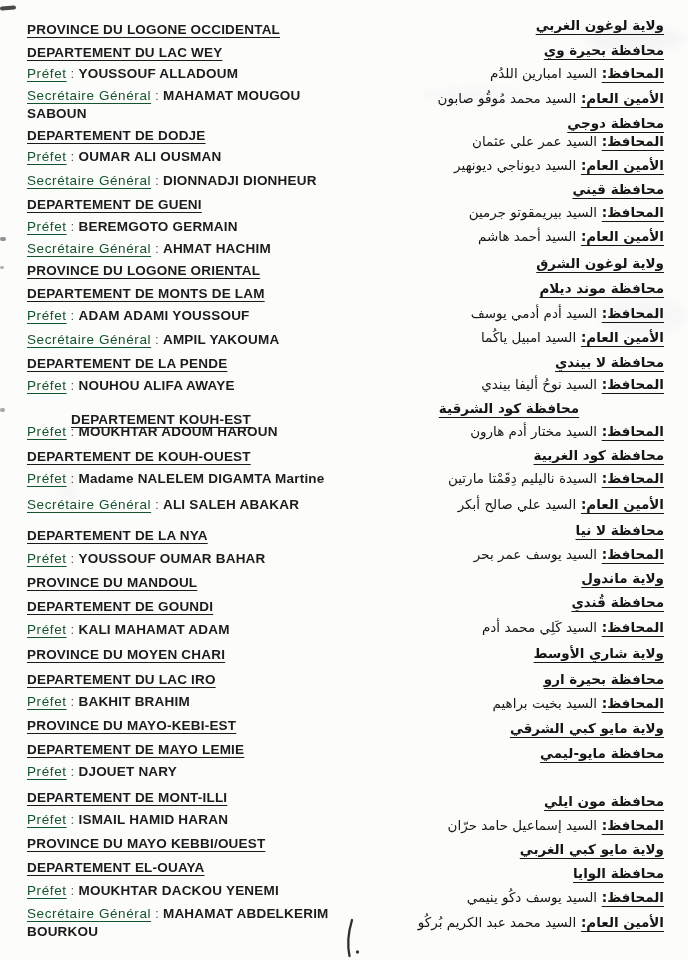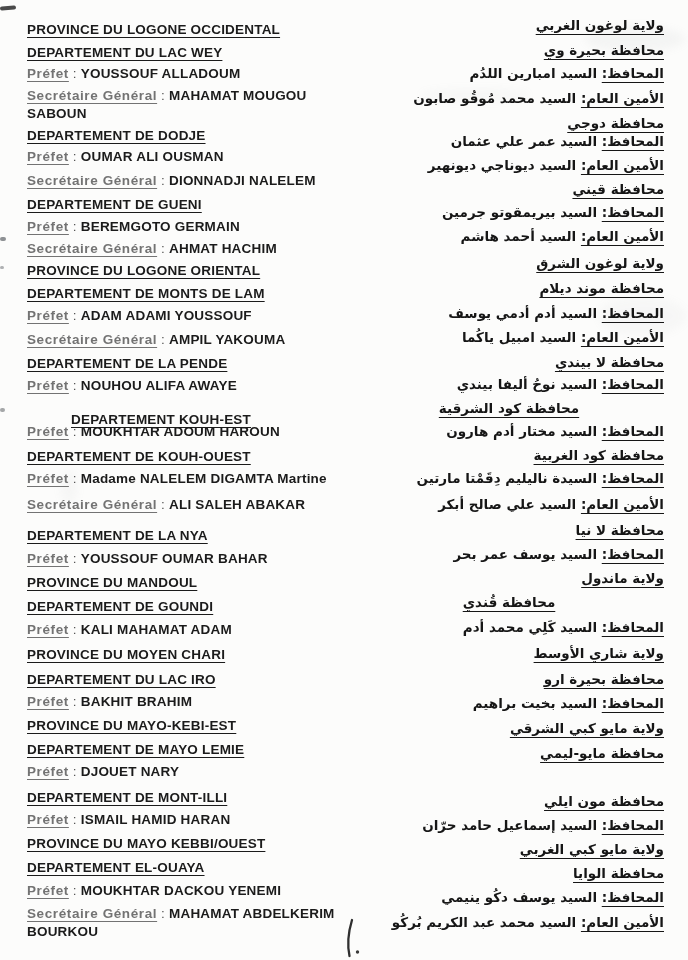--- a/index.html
+++ b/index.html
@@ -36,36 +36,36 @@
   .col-left .line{font-size:13.5px;color:#1b1b1b;letter-spacing:.2px;}
   .col-left .text{font-weight:700;}
   .col-left .province .text,
   .col-left .department .text{
     text-decoration:underline;
     text-underline-offset:3px;
     text-decoration-thickness:1.4px;
   }
   .col-left .name2 .text{font-weight:700;text-decoration:none;}
   .col-left .label{
-    color:#737373;font-weight:700;letter-spacing:.6px;
+    color:#14532d;font-weight:400;letter-spacing:.6px;
     text-decoration:underline;text-underline-offset:3px;text-decoration-thickness:1px;
   }
   .col-left .sep{color:#555;}
   .col-left .name{font-weight:700;}
 
   
   .col-right .line{font-family:"DejaVu Sans",sans-serif;font-size:13.5px;color:#161616;font-weight:700;}
   .col-right .province .text,
   .col-right .department .text{
     text-decoration:underline;text-underline-offset:4px;text-decoration-thickness:1.2px;
   }
   .col-right .label{
     text-decoration:underline;text-underline-offset:4px;text-decoration-thickness:1.2px;
   }
-  .col-right .name{font-weight:700;text-align:center;}
+  .col-right .name{font-weight:400;text-align:center;}
 
   .pen-stroke{position:absolute;left:330px;top:912px;}
 </style>
 </head>
 <body>
 
 <div class="page">
 
   <div class="smudge s1"></div>
   <div class="smudge s2"></div>
@@ -78,21 +78,21 @@
 
   <div class="col col-left">
 
   <div class="line province" style="top: 22px;"><span class="text">PROVINCE DU LOGONE OCCIDENTAL</span></div>
       <div class="line department" style="top: 45px;"><span class="text">DEPARTEMENT DU LAC WEY</span></div>
       <div class="line official" style="top: 66px;"><span class="label">Préfet</span><span class="sep"> : </span><span class="name">YOUSSOUF ALLADOUM</span></div>
       <div class="line official" style="top: 88px;"><span class="label">Secrétaire Général</span><span class="sep"> : </span><span class="name">MAHAMAT  MOUGOU</span></div>
       <div class="line name2" style="top: 106px;"><span class="text">SABOUN</span></div>
       <div class="line department" style="top: 128px;"><span class="text">DEPARTEMENT DE DODJE</span></div>
       <div class="line official" style="top: 149px;"><span class="label">Préfet</span><span class="sep"> : </span><span class="name">OUMAR ALI OUSMAN</span></div>
-      <div class="line official" style="top: 173px;"><span class="label">Secrétaire Général</span><span class="sep"> : </span><span class="name">DIONNADJI NALELEM</span></div>
+      <div class="line official" style="top: 173px;"><span class="label">Secrétaire Général</span><span class="sep"> : </span><span class="name">DIONNADJI DIONHEUR</span></div>
       <div class="line department" style="top: 197px;"><span class="text">DEPARTEMENT DE GUENI</span></div>
       <div class="line official" style="top: 219px;"><span class="label">Préfet</span><span class="sep"> : </span><span class="name">BEREMGOTO GERMAIN</span></div>
       <div class="line official" style="top: 241px;"><span class="label">Secrétaire Général</span><span class="sep"> : </span><span class="name">AHMAT HACHIM</span></div>
       <div class="line province" style="top: 263px;"><span class="text">PROVINCE DU LOGONE ORIENTAL</span></div>
       <div class="line department" style="top: 286px;"><span class="text">DEPARTEMENT DE MONTS DE LAM</span></div>
       <div class="line official" style="top: 308px;"><span class="label">Préfet</span><span class="sep"> : </span><span class="name">ADAM ADAMI YOUSSOUF</span></div>
       <div class="line official" style="top: 332px;"><span class="label">Secrétaire Général</span><span class="sep"> : </span><span class="name">AMPIL YAKOUMA</span></div>
       <div class="line department" style="top: 356px;"><span class="text">DEPARTEMENT DE LA PENDE</span></div>
       <div class="line official" style="top: 378px;"><span class="label">Préfet</span><span class="sep"> : </span><span class="name">NOUHOU ALIFA AWAYE</span></div>
       <div class="line department" style="top: 412px; padding-left: 44px;"><span class="text">DEPARTEMENT KOUH-EST</span></div>
@@ -139,21 +139,21 @@
       <div class="line department" style="top: 355px;"><span class="text">محافظة لا بيندي</span></div>
       <div class="line official" style="top: 377px;"><span class="label">المحافظ:</span><span class="sep"> </span><span class="name">السيد نوحُ أليفا بيندي</span></div>
       <div class="line department" style="top: 401px; text-align: center;"><span class="text">محافظة كود الشرقية</span></div>
       <div class="line official" style="top: 424px;"><span class="label">المحافظ:</span><span class="sep"> </span><span class="name">السيد مختار أدم هارون</span></div>
       <div class="line department" style="top: 448px;"><span class="text">محافظة كود الغربية</span></div>
       <div class="line official" style="top: 471px;"><span class="label">المحافظ:</span><span class="sep"> </span><span class="name">السيدة ناليليم دِقَمْتا مارتين</span></div>
       <div class="line official" style="top: 497px;"><span class="label">الأمين العام:</span><span class="sep"> </span><span class="name">السيد علي صالح أبكر</span></div>
       <div class="line department" style="top: 523px;"><span class="text">محافظة لا نيا</span></div>
       <div class="line official" style="top: 547px;"><span class="label">المحافظ:</span><span class="sep"> </span><span class="name">السيد يوسف عمر بحر</span></div>
       <div class="line province" style="top: 571px;"><span class="text">ولاية ماندول</span></div>
-      <div class="line department" style="top: 595px; text-align: center;"><span class="text">محافظة قُندي</span></div>
+      <div class="line department" style="top: 595px;"><span class="text">محافظة قُندي</span></div>
       <div class="line official" style="top: 620px;"><span class="label">المحافظ:</span><span class="sep"> </span><span class="name">السيد كَلِي محمد أدم</span></div>
       <div class="line province" style="top: 646px;"><span class="text">ولاية شاري الأوسط</span></div>
       <div class="line department" style="top: 672px;"><span class="text">محافظة بحيرة ارو</span></div>
       <div class="line official" style="top: 696px;"><span class="label">المحافظ:</span><span class="sep"> </span><span class="name">السيد بخيت براهيم</span></div>
       <div class="line province" style="top: 721px;"><span class="text">ولاية مايو كبي الشرقي</span></div>
       <div class="line department" style="top: 746px;"><span class="text">محافظة مايو-ليمي</span></div>
       <div class="line department" style="top: 794px;"><span class="text">محافظة مون ايلي</span></div>
       <div class="line official" style="top: 818px;"><span class="label">المحافظ:</span><span class="sep"> </span><span class="name">السيد إسماعيل حامد حرّان</span></div>
       <div class="line province" style="top: 842px;"><span class="text">ولاية مايو كبي الغربي</span></div>
       <div class="line department" style="top: 866px;"><span class="text">محافظة الوايا</span></div>

